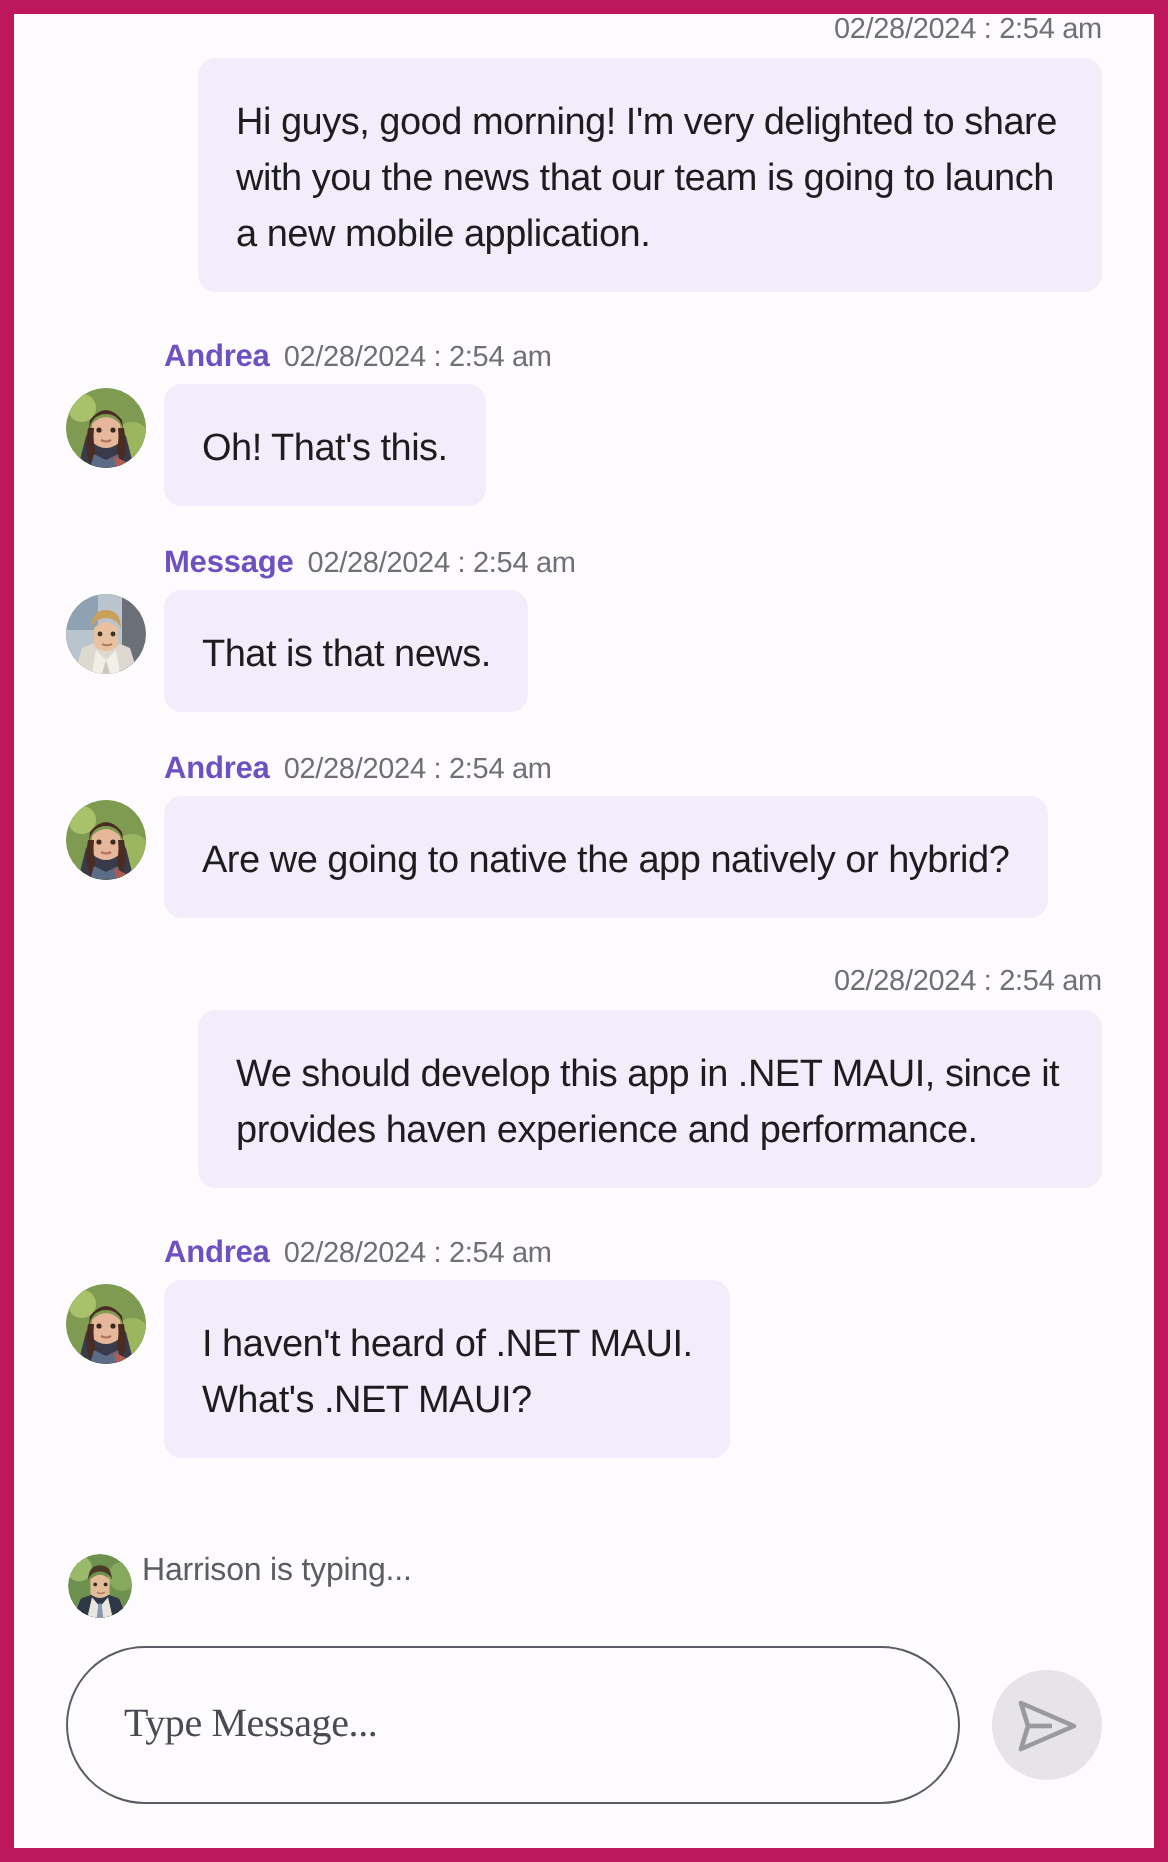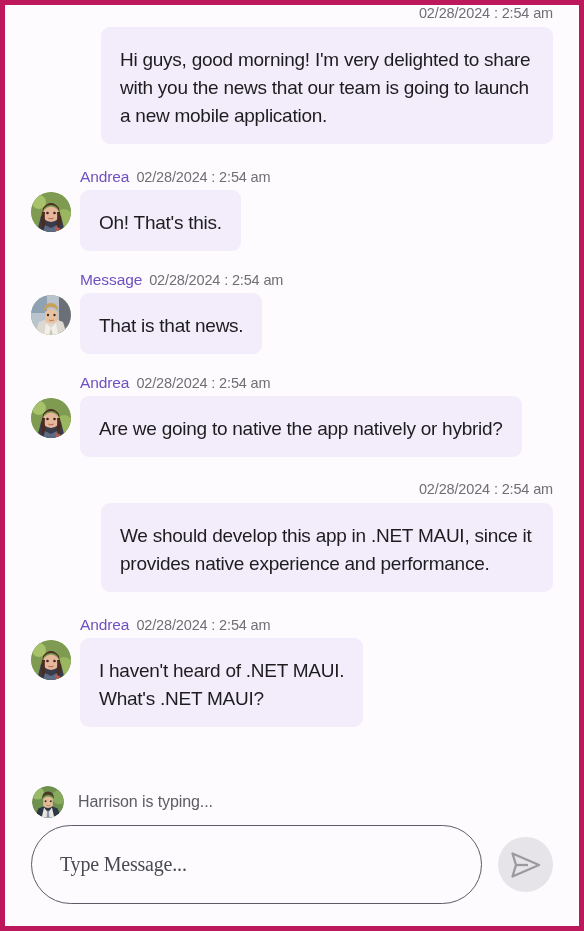--- a/index.html
+++ b/index.html
@@ -10,21 +10,21 @@
     overflow: hidden;
     background: #ffffff;
     font-family: "Liberation Sans", sans-serif;
   }
 
   .app-window {
     position: relative;
     width: 584px;
     height: 931px;
     background: #FDFBFE;
-    border: 5px solid #be185d;
+    border: 7px solid #be185d;
     display: flex;
     flex-direction: column;
   }
 
   
   .chat-scroll {
     flex: 1 1 auto;
     overflow: hidden;
     padding: 0 26px;
     position: relative;
@@ -39,21 +39,21 @@
     gap: 7px;
     padding: 0 0 4px 49px;
     min-height: 22px;
   }
   .meta-line.outgoing {
     justify-content: flex-end;
     padding: 0 0 5px 0;
   }
   .sender-name {
     font-size: 15.5px;
-    font-weight: normal;
+    font-weight: bold;
     color: #6E50C0;
     letter-spacing: -0.1px;
   }
   .timestamp {
     font-size: 14.5px;
     color: #6f6f74;
     letter-spacing: -0.15px;
   }
 
   
@@ -94,22 +94,22 @@
 
   
   .composer-area {
     flex: 0 0 auto;
     padding: 0 26px 22px 26px;
     background: #FDFBFE;
   }
 
   .typing-row {
     display: flex;
-    align-items: center;
-    gap: 14px;
+    align-items: flex-start;
+    gap: 5px;
     height: 46px;
     padding-left: 1px;
   }
   .typing-avatar {
     width: 32px;
     height: 32px;
     border-radius: 50%;
     overflow: hidden;
     flex: 0 0 auto;
   }
@@ -283,21 +283,21 @@
       </div>
     </div>
 
     <div class="gap-md"></div>
 
     <div class="msg-group">
       <div class="meta-line outgoing">
         <span class="timestamp">02/28/2024 : 2:54 am</span>
       </div>
       <div class="msg-row outgoing">
-        <div class="bubble wide">We should develop this app in .NET MAUI, since it provides native experience and performance.</div>
+        <div class="bubble wide">We should develop this app in .NET MAUI, since it provides haven experience and performance.</div>
       </div>
     </div>
 
     <div class="gap-md"></div>
 
     <div class="msg-group">
       <div class="meta-line">
         <span class="sender-name">Andrea</span>
         <span class="timestamp">02/28/2024 : 2:54 am</span>
       </div>

